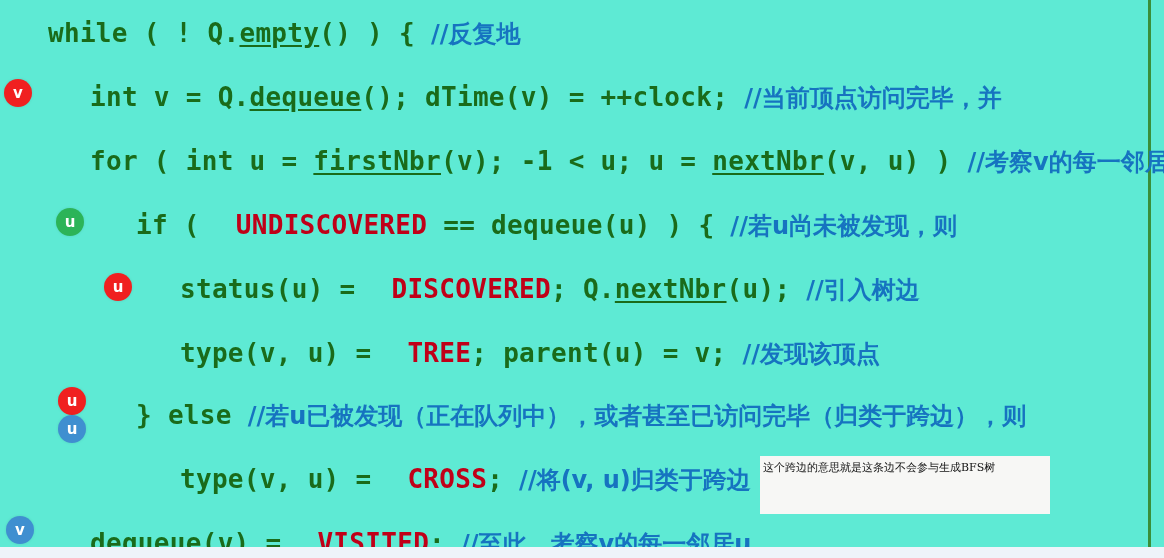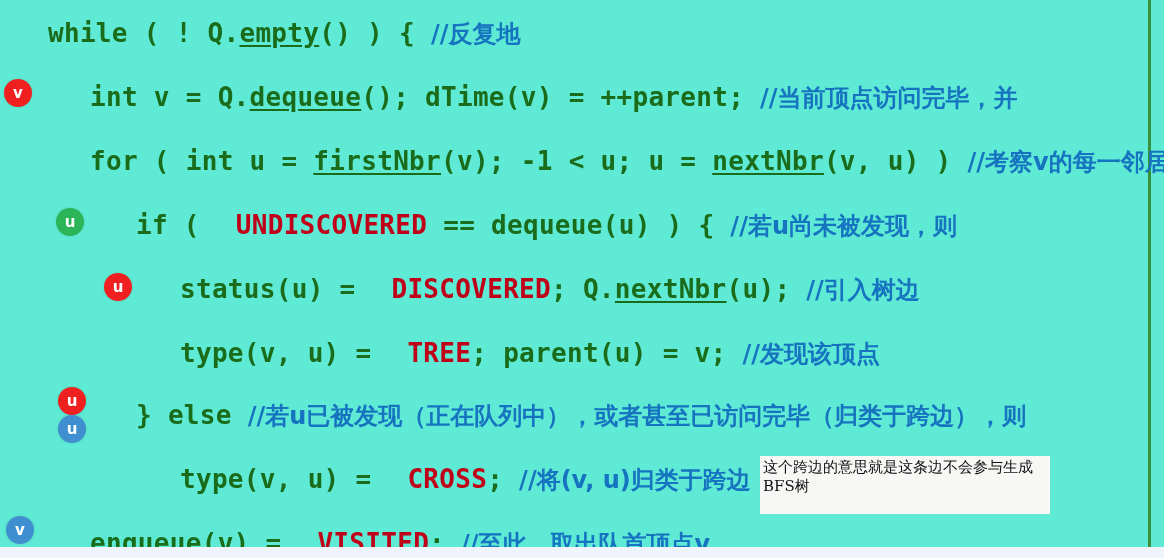--- a/index.html
+++ b/index.html
@@ -71,45 +71,45 @@
   .badge.red   { background: #f02020; }
   .badge.green { background: #2cb458; }
   .badge.blue  { background: #3f8fd0; }
 
   
   #annotation {
     position: absolute;
     background: #f7f7f5;
     color: #111111;
     font-family: "DejaVu Serif", "Liberation Serif", serif;
-    font-size: 15px;
+    font-size: 11px;
     line-height: 19px;
     padding: 2px 4px 4px 3px;
     width: 290px;
     height: 58px;
     box-sizing: border-box;
   }
 </style>
 </head>
 <body>
 
 <div id="slide">
 
   <div class="edge-rule right"></div>
 
   <div id="code-block">
       <div class="code-line" style="left: 48px; top: 18px;"><span class="plain">while ( ! Q.</span><span class="mth">empty</span><span class="plain">() ) { </span><span class="cmt">//反复地</span></div>
-      <div class="code-line" style="left: 90px; top: 82px;"><span class="plain">int v = Q.</span><span class="mth">dequeue</span><span class="plain">(); dTime(v) = ++parent; </span><span class="cmt">//当前顶点访问完毕，并</span></div>
+      <div class="code-line" style="left: 90px; top: 82px;"><span class="plain">int v = Q.</span><span class="mth">dequeue</span><span class="plain">(); dTime(v) = ++clock; </span><span class="cmt">//当前顶点访问完毕，并</span></div>
       <div class="code-line" style="left: 90px; top: 146px;"><span class="plain">for ( int u = </span><span class="mth">firstNbr</span><span class="plain">(v); -1 &lt; u; u = </span><span class="mth">nextNbr</span><span class="plain">(v, u) ) </span><span class="cmt">//考察v的每一邻居u</span></div>
       <div class="code-line" style="left: 136px; top: 210px;"><span class="plain">if ( </span><span class="cst">UNDISCOVERED</span><span class="plain"> == dequeue(u) ) { </span><span class="cmt">//若u尚未被发现，则</span></div>
       <div class="code-line" style="left: 180px; top: 274px;"><span class="plain">status(u) = </span><span class="cst">DISCOVERED</span><span class="plain">; Q.</span><span class="mth">nextNbr</span><span class="plain">(u); </span><span class="cmt">//引入树边</span></div>
       <div class="code-line" style="left: 180px; top: 338px;"><span class="plain">type(v, u) = </span><span class="cst">TREE</span><span class="plain">; parent(u) = v; </span><span class="cmt">//发现该顶点</span></div>
       <div class="code-line" style="left: 136px; top: 400px;"><span class="plain">} else </span><span class="cmt">//若u已被发现（正在队列中），或者甚至已访问完毕（归类于跨边），则</span></div>
       <div class="code-line" style="left: 180px; top: 464px;"><span class="plain">type(v, u) = </span><span class="cst">CROSS</span><span class="plain">; </span><span class="cmt">//将(v, u)归类于跨边</span></div>
-      <div class="code-line" style="left: 90px; top: 528px;"><span class="plain">enqueue(v) = </span><span class="cst">VISITED</span><span class="plain">; </span><span class="cmt">//至此，取出队首顶点v</span></div>
+      <div class="code-line" style="left: 90px; top: 528px;"><span class="plain">dequeue(v) = </span><span class="cst">VISITED</span><span class="plain">; </span><span class="cmt">//至此，考察v的每一邻居u</span></div>
     </div>
   <div id="badge-layer">
       <div class="badge red" style="left: 4px; top: 79px;">v</div>
       <div class="badge green" style="left: 56px; top: 208px;">u</div>
       <div class="badge red" style="left: 104px; top: 273px;">u</div>
       <div class="badge red" style="left: 58px; top: 387px;">u</div>
       <div class="badge blue" style="left: 58px; top: 415px;">u</div>
       <div class="badge blue" style="left: 6px; top: 516px;">v</div>
     </div>
 

